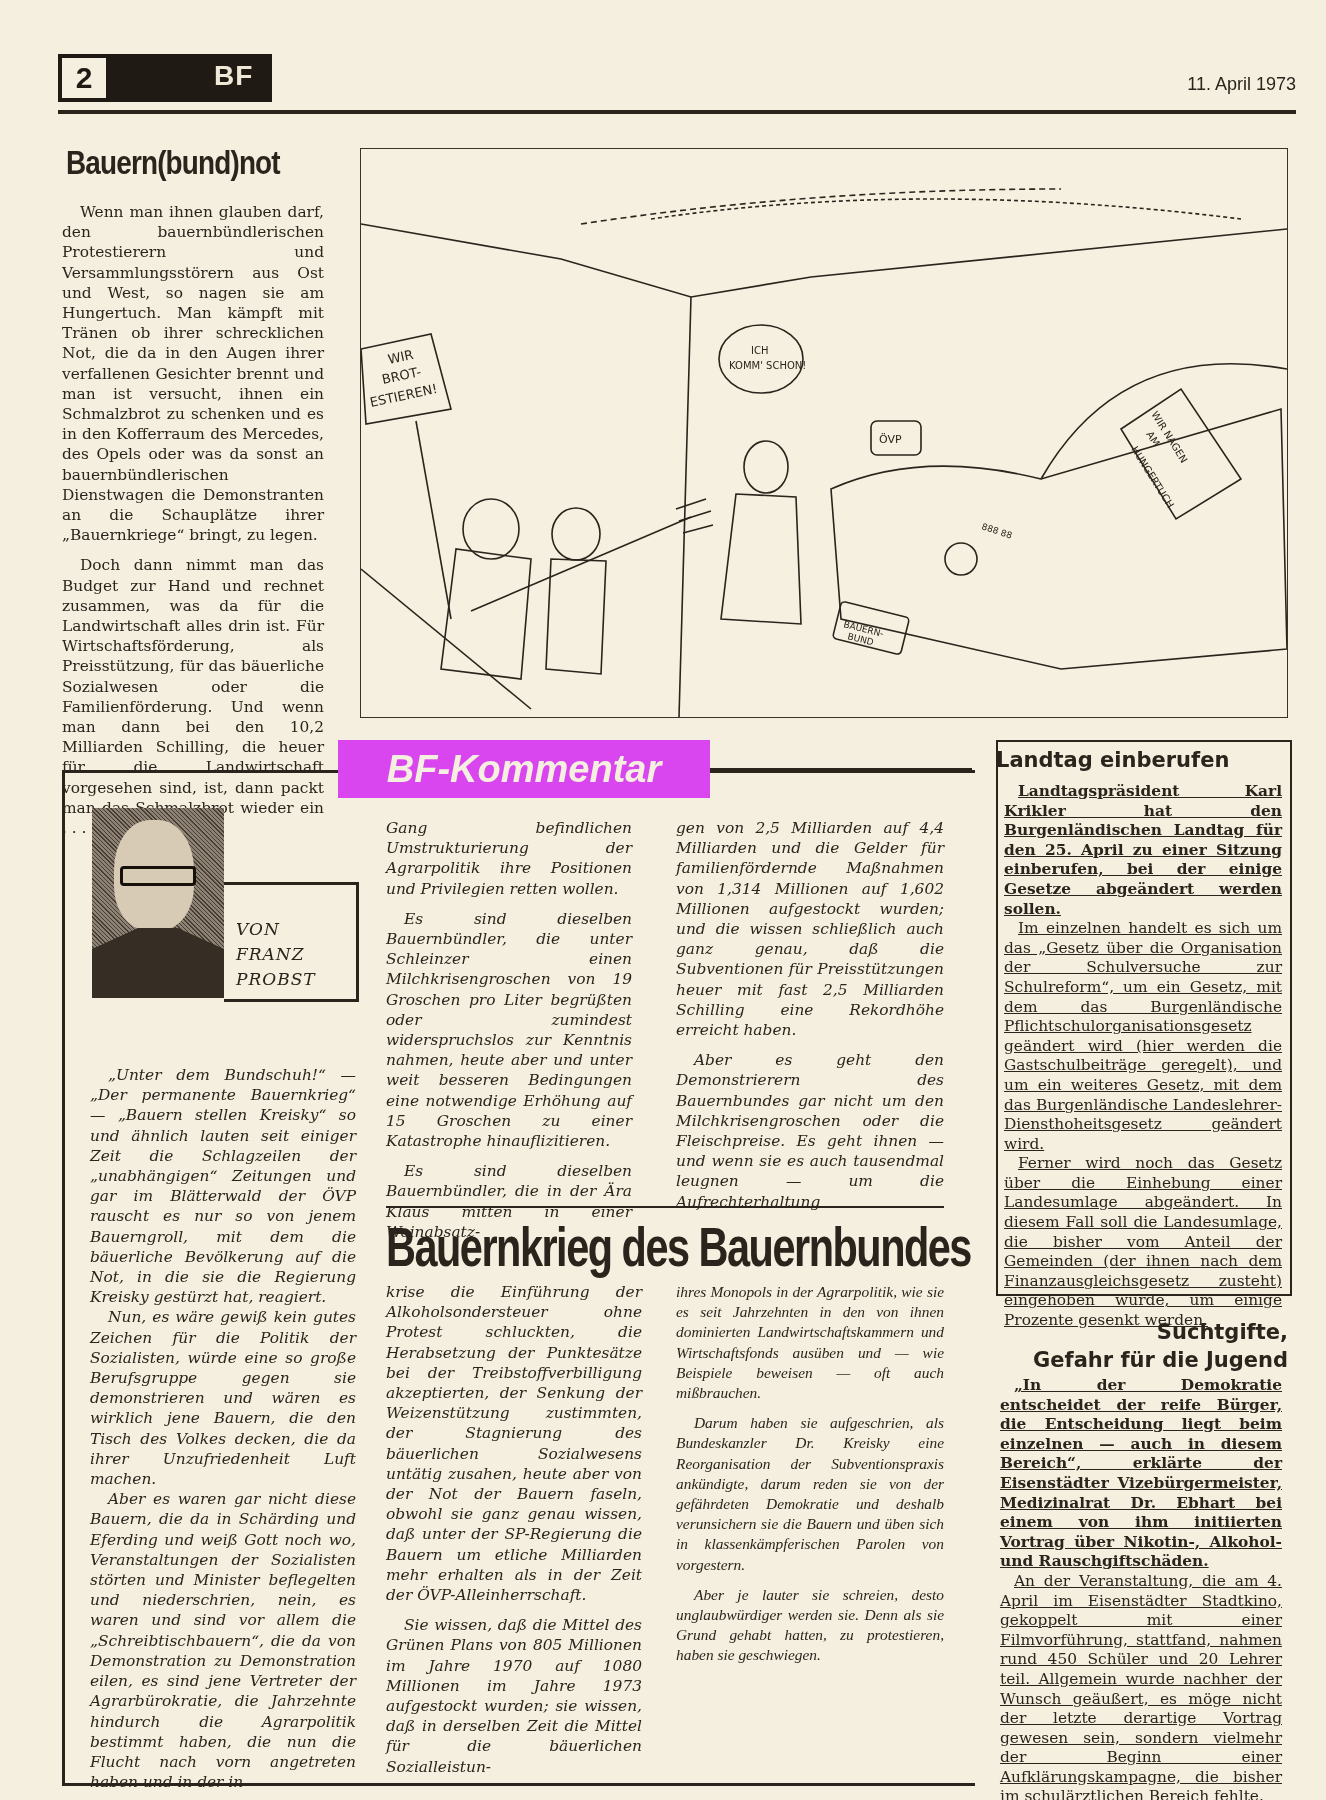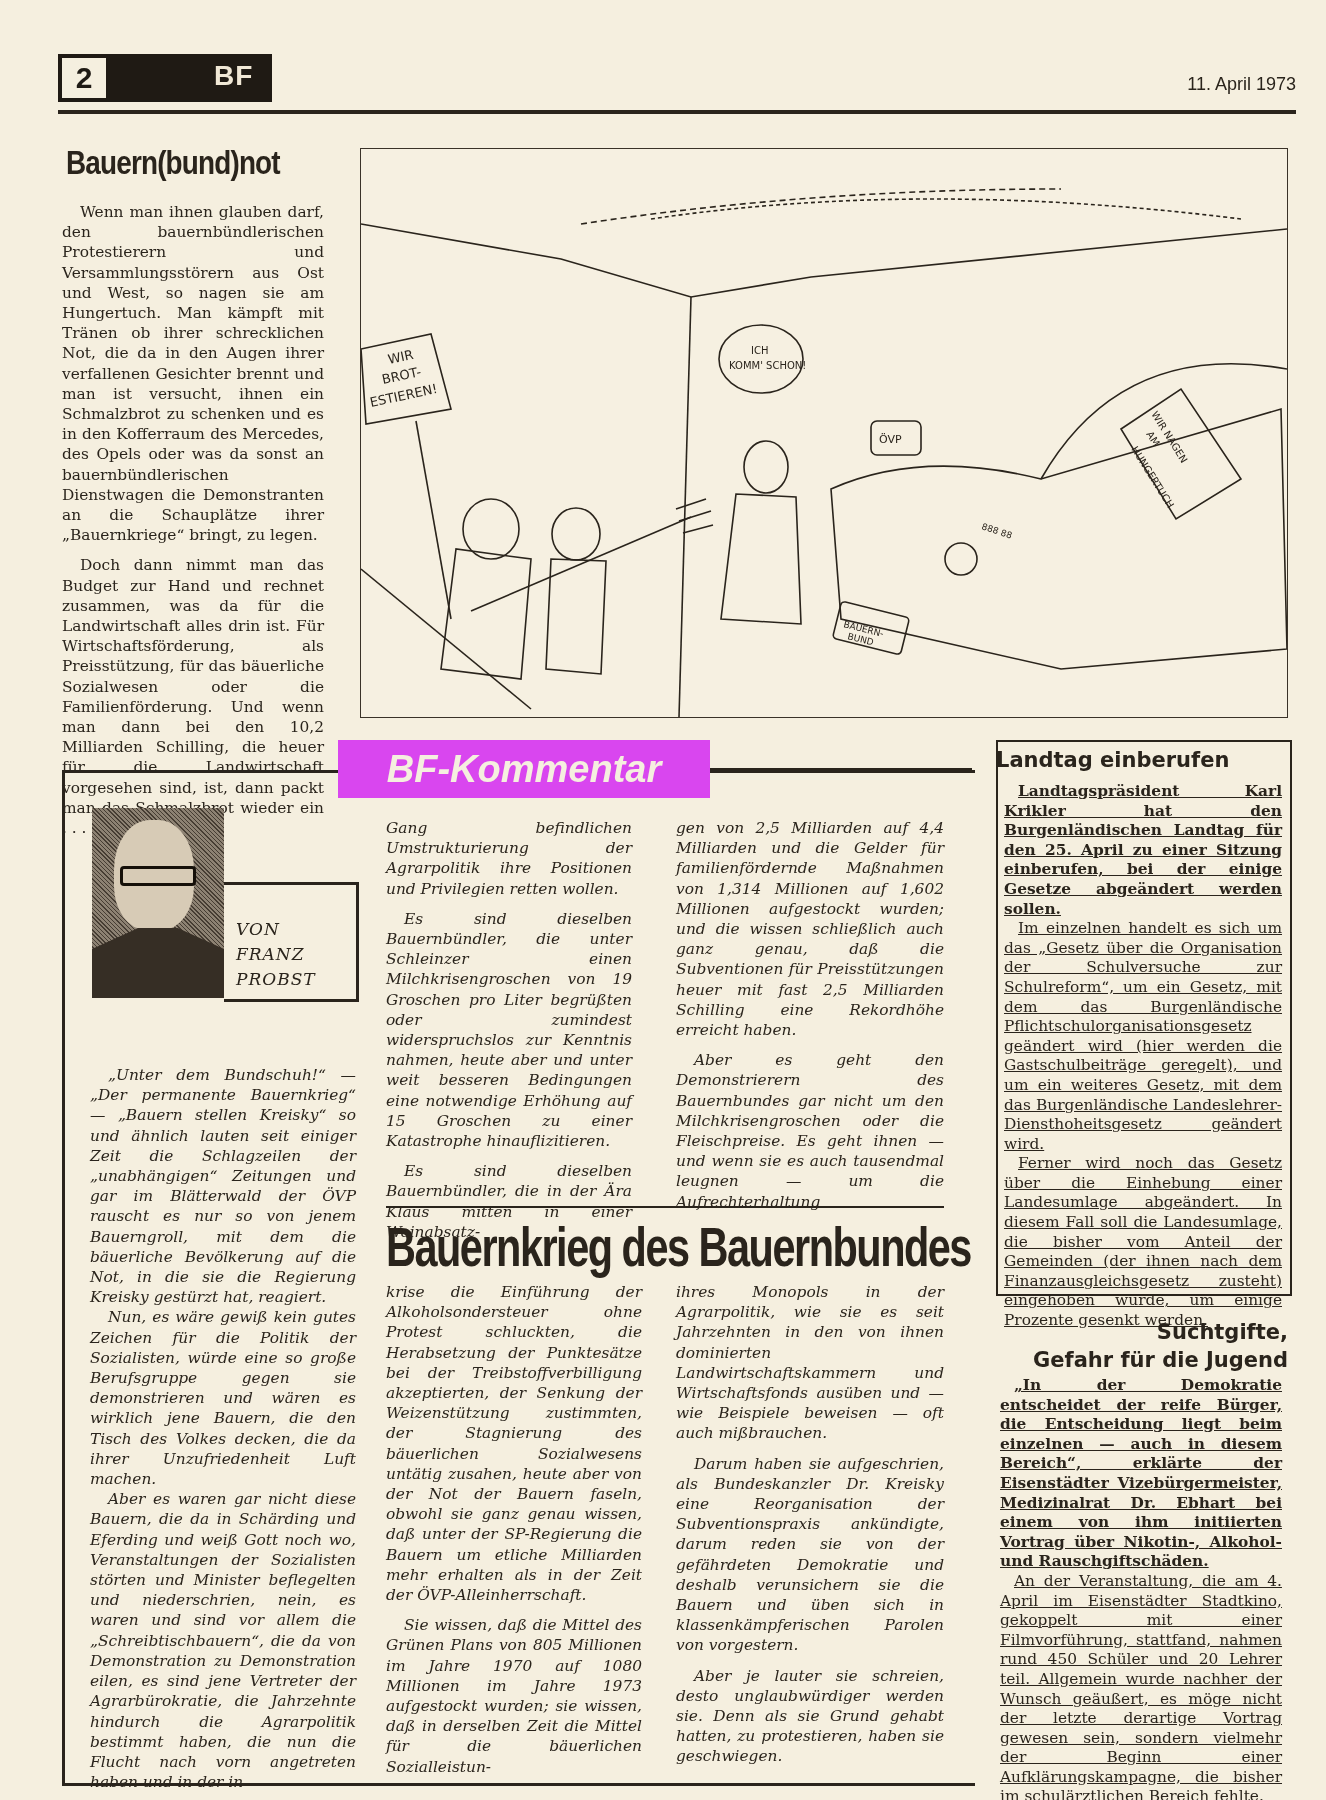--- a/index.html
+++ b/index.html
@@ -34,21 +34,21 @@
   .byline{left:224px;top:882px;width:132px;height:114px;border-top:3px solid #2a241c;border-right:3px solid #2a241c;border-bottom:3px solid #2a241c;}
   .byline span{display:block;font:italic 17px "DejaVu Serif",serif;letter-spacing:1px;line-height:25px;padding-left:12px;}
   .byline .l1{margin-top:32px;}
   .it{font-style:italic;}
   .kcol1{left:90px;top:1038px;width:266px;margin-top:27px;}
   .kcol2{left:386px;top:818px;width:246px;}
   .kcol3{left:676px;top:818px;width:268px;}
   .krule{left:386px;top:1206px;width:558px;height:2px;background:#2a241c;}
   .h-krieg{left:386px;top:1214px;font:900 56px "Liberation Sans",sans-serif;letter-spacing:-2px;transform:scaleX(0.74);transform-origin:left;white-space:nowrap;}
   .kcol4{left:386px;top:1282px;width:256px;}
-  .kcol5{left:676px;top:1282px;width:268px;}
+  .kcol5{left:676px;top:1282px;width:268px;font-family:Liberation Serif, serif;}
   
   .lbox{left:996px;top:740px;width:292px;height:552px;border:2px solid #2a241c;}
   .h-landtag{left:996px;top:748px;width:292px;text-align:left;font:bold 21px "DejaVu Sans",sans-serif;}
   .rcol{font-size:15.4px;line-height:19.6px;text-align:justify;}
   .rcol p{margin:0;text-indent:14px;text-decoration:underline;}
   .rcol .b{font-weight:bold;}
   .lcol{left:1004px;top:782px;width:278px;}
   .h-sucht{left:996px;top:1318px;width:292px;text-align:right;font:bold 21px "DejaVu Sans",sans-serif;line-height:28px;}
   .scol{left:1000px;top:1376px;width:282px;}
 </style>

